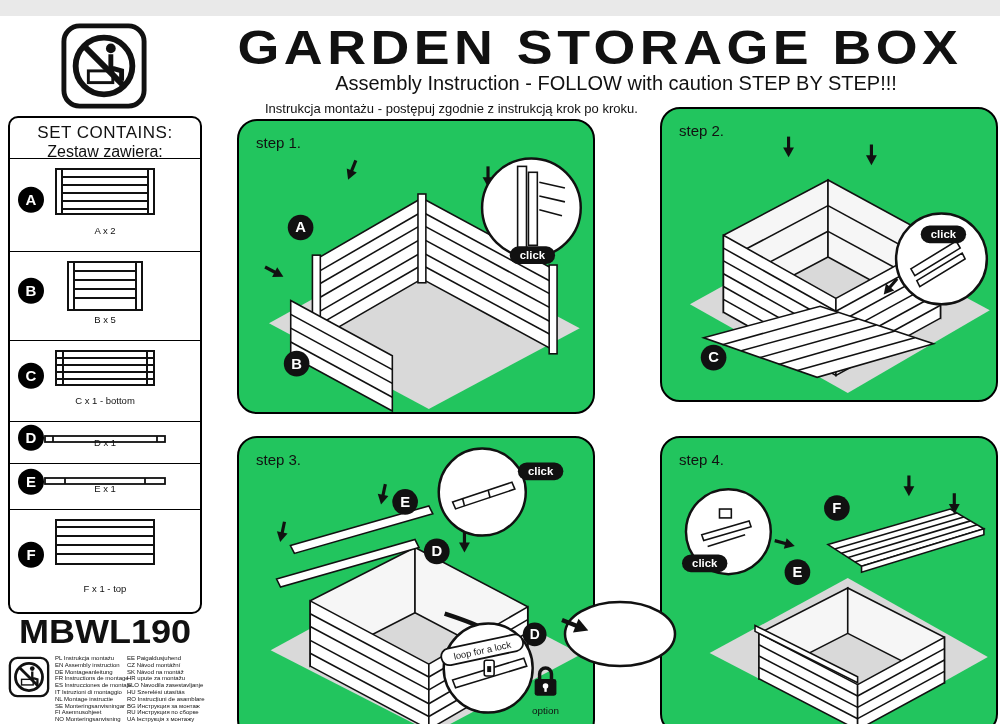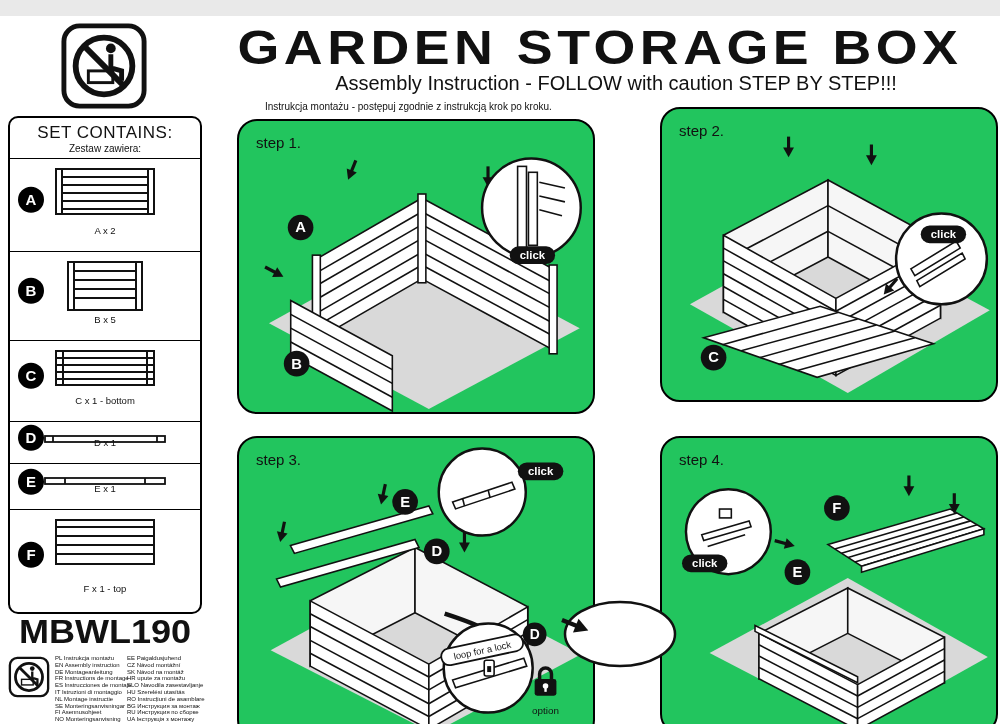--- a/index.html
+++ b/index.html
@@ -8,28 +8,28 @@
   .page{position:relative;width:1000px;height:724px;background:#fff;overflow:hidden;margin:16px auto}
 
   
   .nosit-big{position:absolute;left:60px;top:6px;width:88px;height:88px}
   .nosit-small{position:absolute;left:8px;top:640px;width:42px;height:42px}
   .main-title{position:absolute;left:210px;top:4px;width:780px;text-align:center;
     font-size:48px;font-weight:800;letter-spacing:4px;white-space:nowrap;
     transform:scaleX(1.12);transform-origin:center}
   .sub-title{position:absolute;left:226px;top:56px;width:780px;text-align:center;
     font-size:20px;font-weight:400;white-space:nowrap}
-  .note{position:absolute;left:265px;top:85px;font-size:10px}
+  .note{position:absolute;left:265px;top:85px;font-size:13px}
 
   
   .set-panel{position:absolute;left:8px;top:100px;width:194px;height:498px;
     border:2.5px solid #000;border-radius:10px;background:#fff;overflow:hidden}
   .set-head{height:40px;text-align:center;padding-top:5px}
   .set-title{font-size:17px;font-weight:400;letter-spacing:.5px}
-  .set-sub{font-size:10px}
+  .set-sub{font-size:16px}
   .part-row{position:relative;border-top:1.5px solid #000;text-align:center}
   .row-a{height:93px}.row-b{height:89px}.row-c{height:81px}
   .row-d{height:42px}.row-e{height:46px}.row-f{height:100px}
   .badge{position:absolute;left:8px;top:50%;transform:translateY(-70%);
     width:26px;height:26px;border-radius:50%;background:#000;color:#fff;
     font-weight:800;font-size:15px;line-height:26px;text-align:center}
   .part-row svg{display:block;margin:7px auto 0 auto}
   .row-d svg,.row-e svg{margin-top:11px}
   .part-label{position:absolute;bottom:15px;left:0;width:100%;font-size:9.5px}
 

